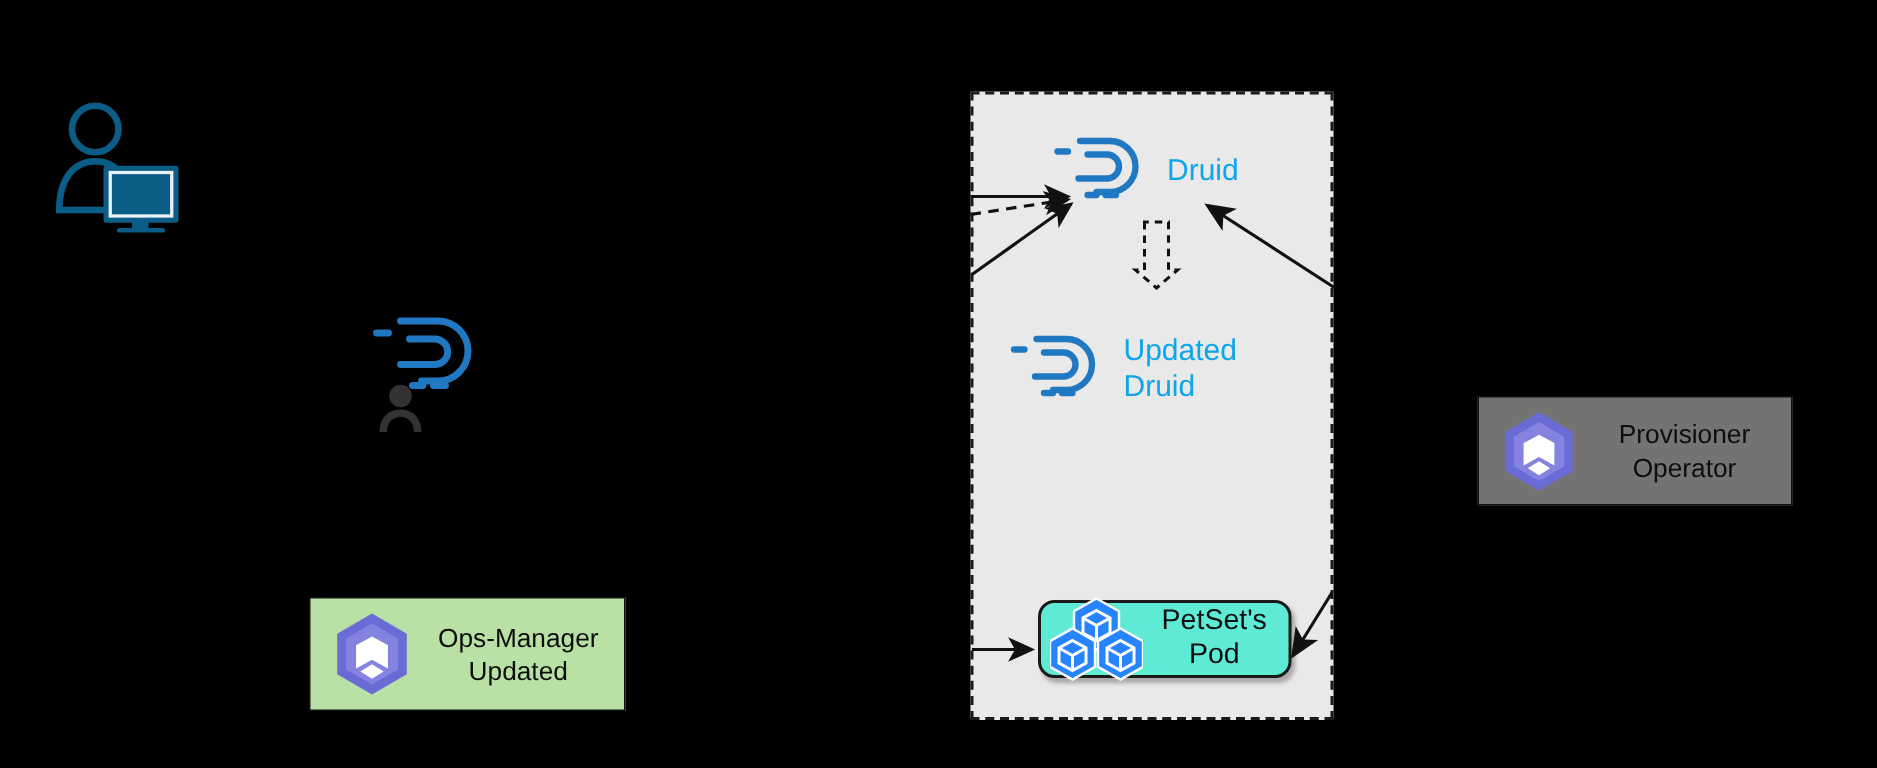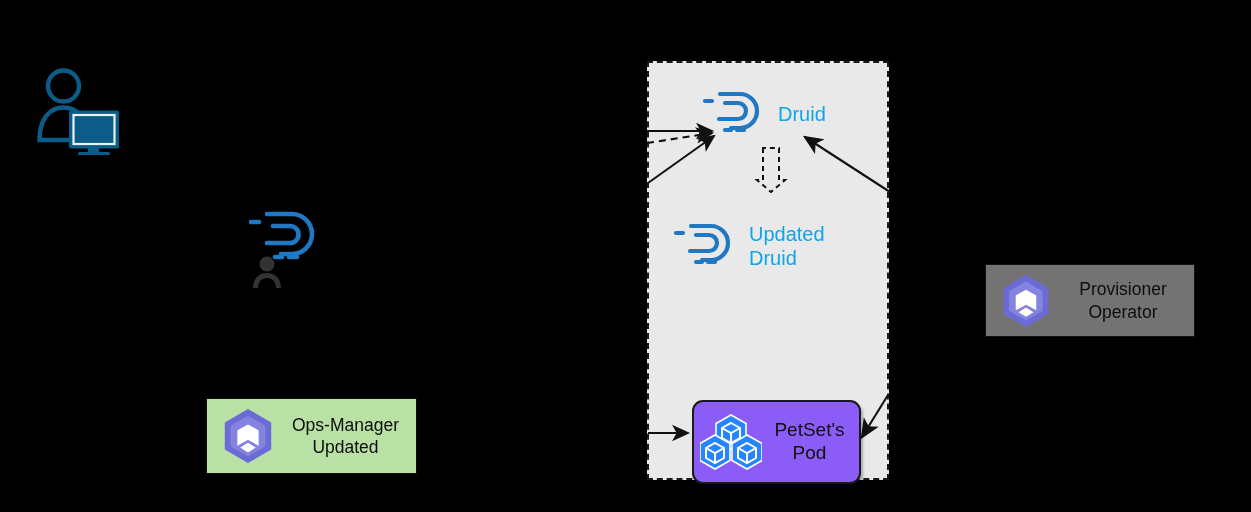--- a/index.html
+++ b/index.html
@@ -65,22 +65,22 @@
   #updated-druid-node { left: 671px; top: 218px; }
   .druid-text {
     font-size: 20px;
     color: #0ea5e9;
     line-height: 1.22;
     white-space: pre-line;
   }
 
   
   #petset-pod-box {
-    left: 692px; top: 400px; width: 169px; height: 84px;
-    background: #8b5cf6;
+    left: 692px; top: 400px; width: 169px; height: 52px;
+    background: #5eead4;
     border: 2px solid #1a1a1a;
     border-radius: 11px;
     display: flex;
     align-items: center;
     gap: 6px;
     padding: 4px 8px 4px 6px;
     box-shadow: 2px 3px 3px rgba(0,0,0,0.28);
   }
   #petset-pod-box .pod-label {
     font-size: 19px;

